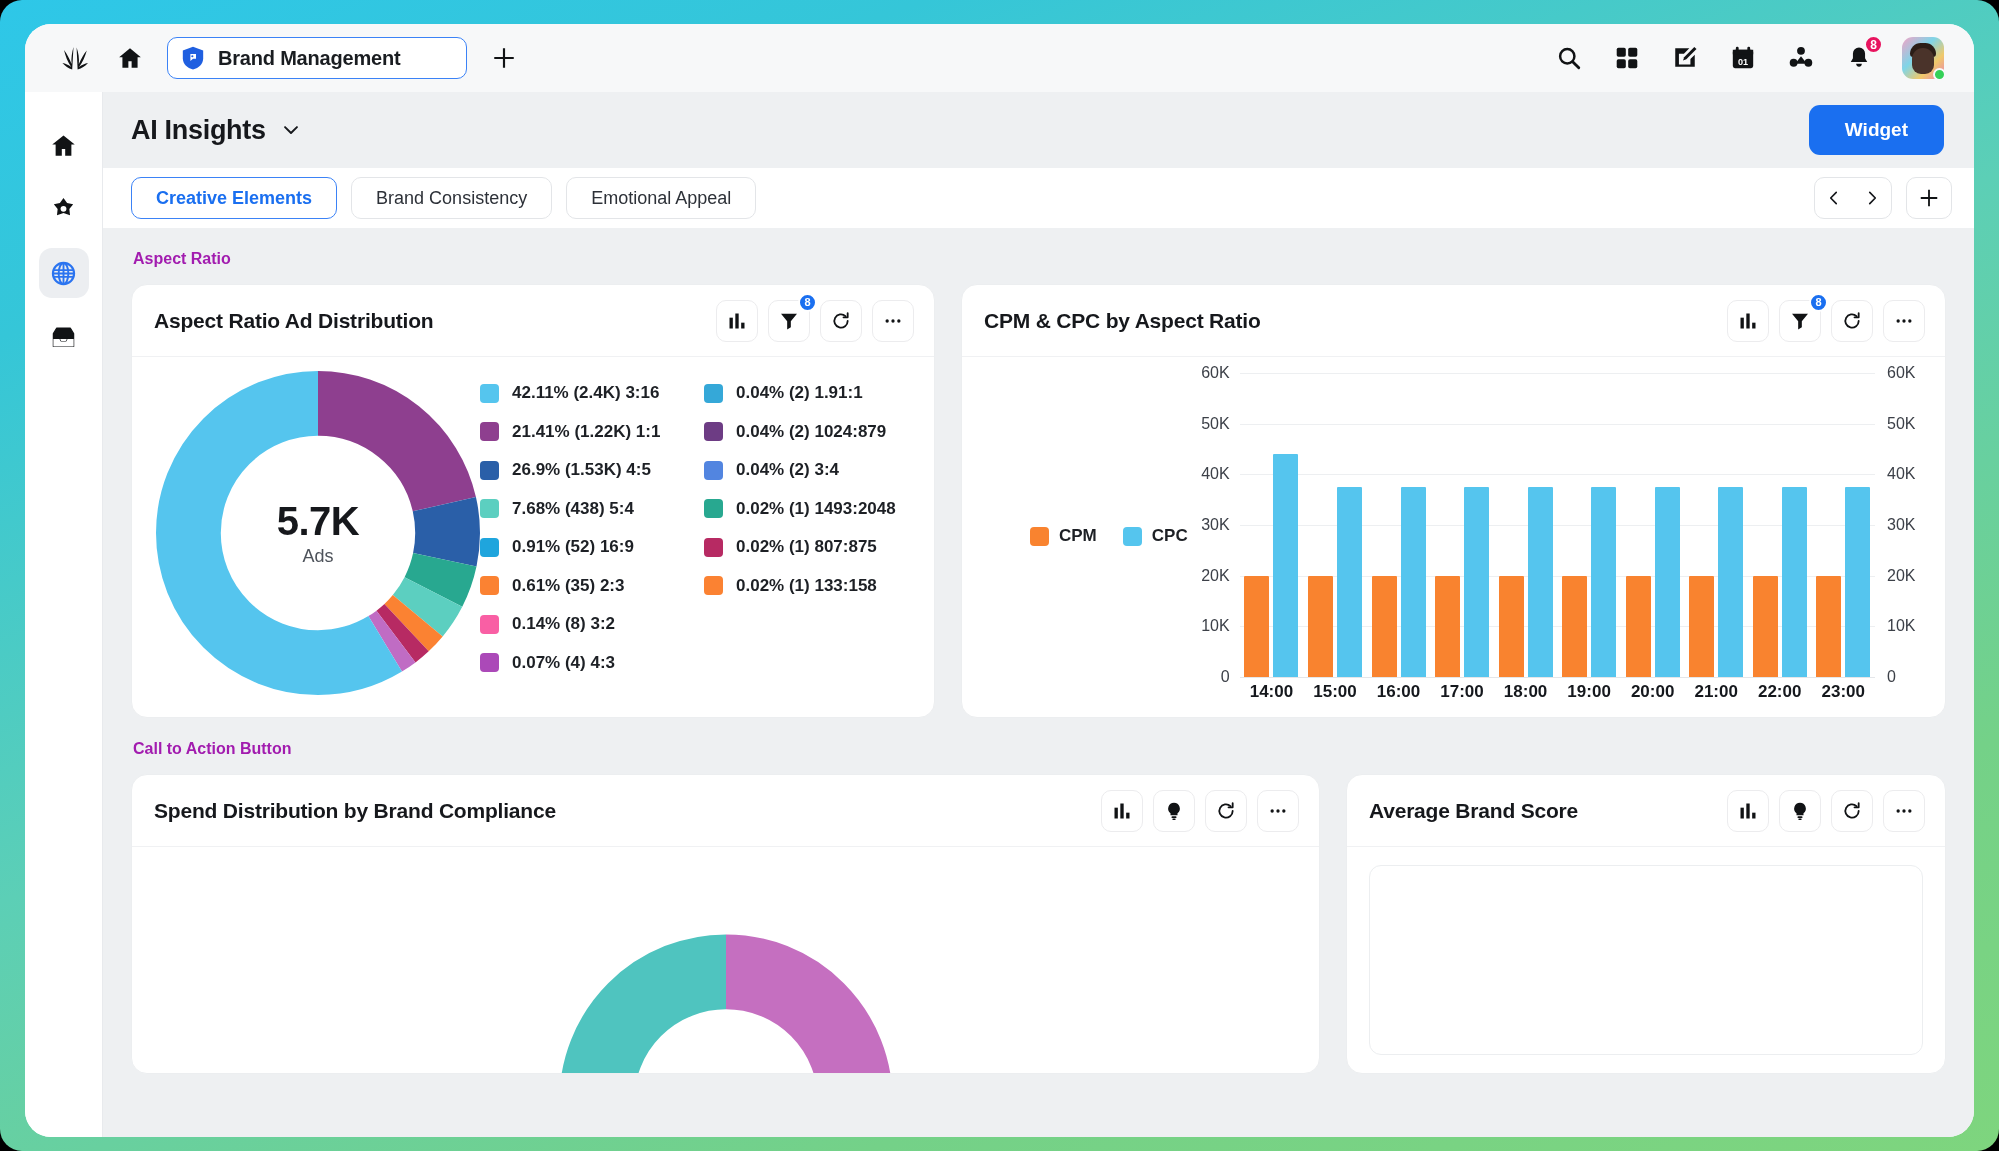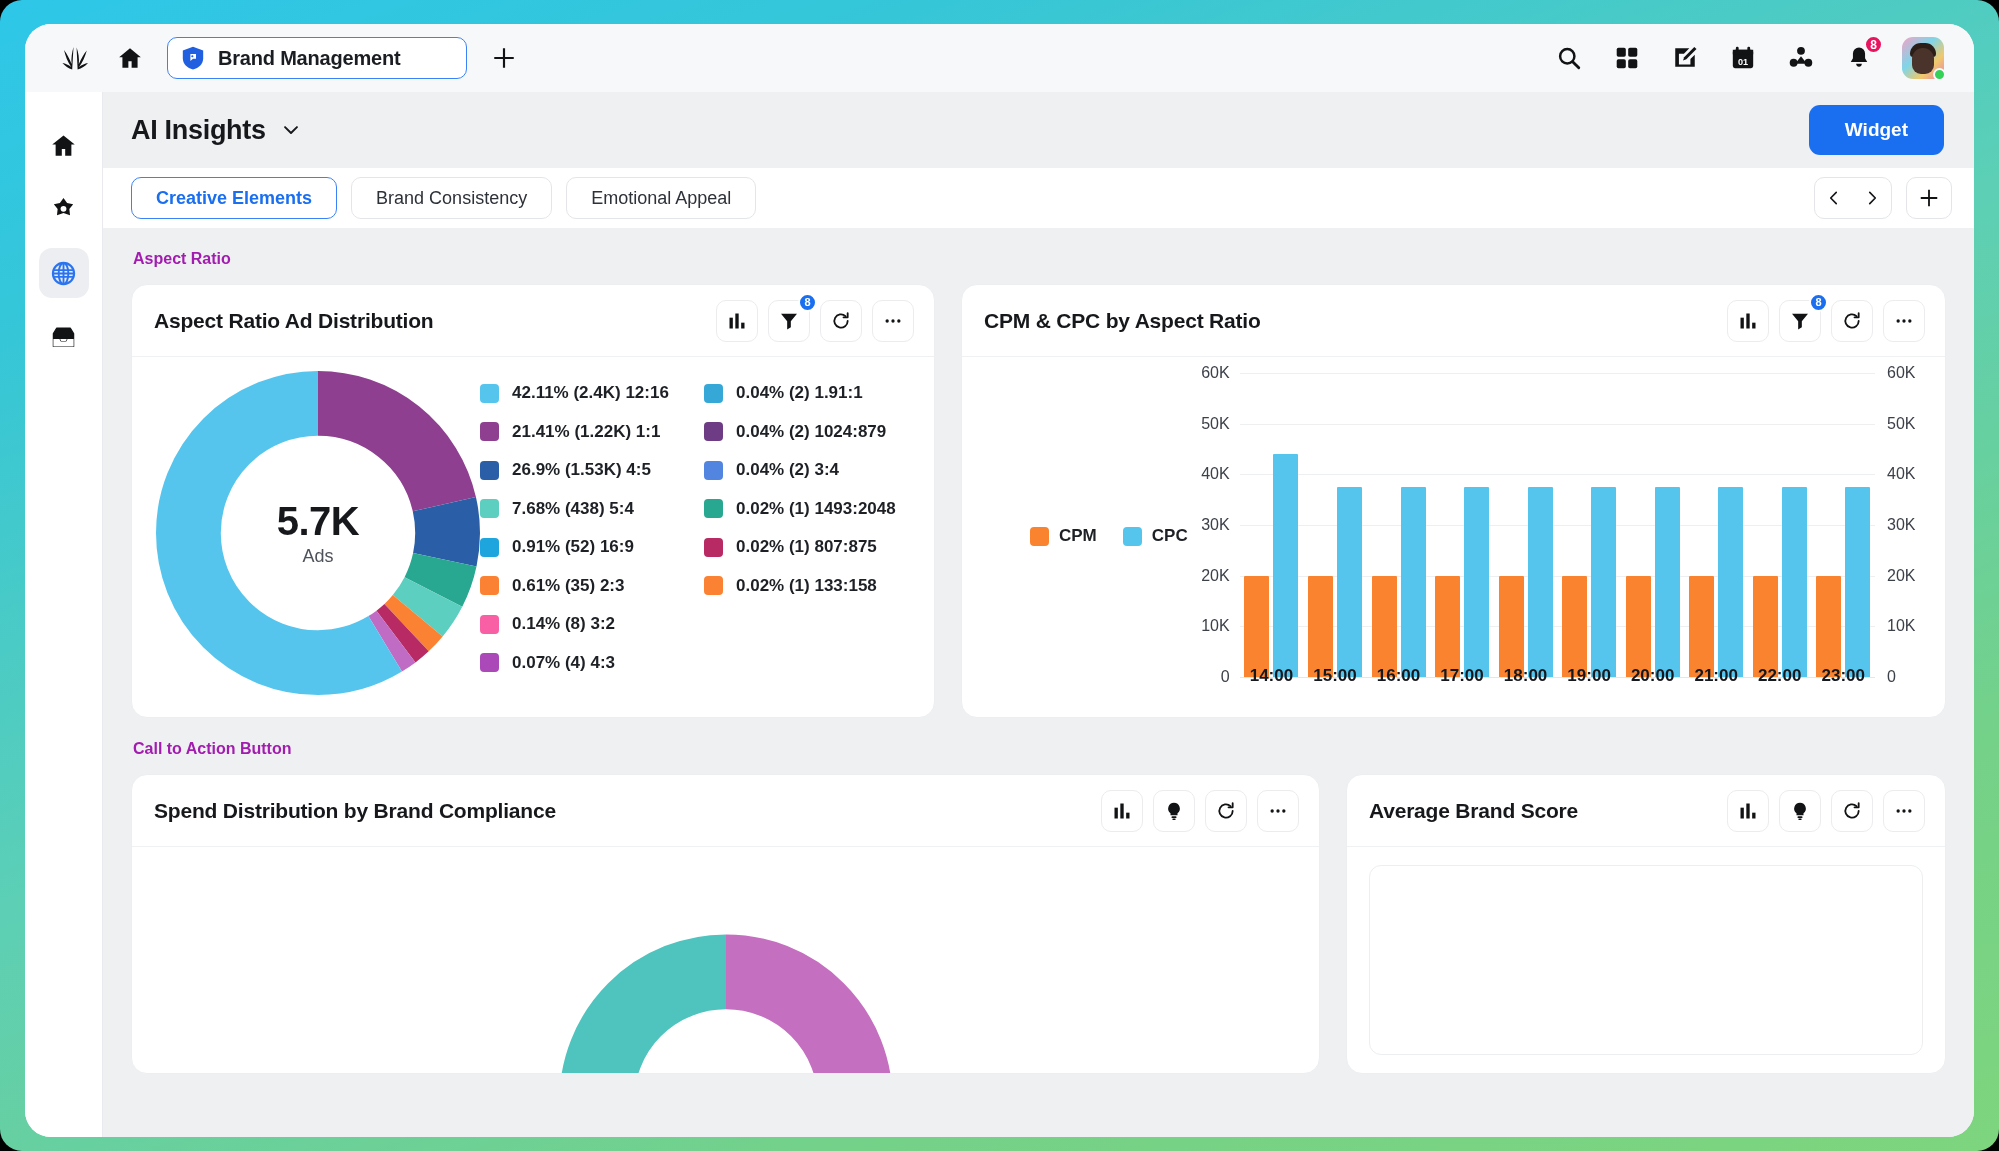--- a/index.html
+++ b/index.html
@@ -228,21 +228,21 @@
     font-size: 16px; color: #3c4048; width: 100%;
   }
   .y-axis.left .ytick { text-align: right; padding-right: 10px; }
   .y-axis.right .ytick { text-align: left; padding-left: 12px; }
   .grid-area { position: absolute; left: 52px; right: 52px; top: 0; bottom: 30px; }
   .gridline { position: absolute; left: 0; right: 0; height: 1px; background: #edeff1; }
   .gridline.base { background: #e4e6e9; }
   .bars { position: absolute; left:0; right:0; top:0; bottom:0; display:flex; }
   .bargroup { flex: 1 1 0; display:flex; align-items:flex-end; justify-content:center; gap: 4px; position:relative; height: 100%; }
   .bar { width: 25px; border-radius: 1px 1px 0 0; }
-  .x-labels { position:absolute; left: 52px; right: 52px; bottom: 16px; height: 30px; display:flex; }
+  .x-labels { position:absolute; left: 52px; right: 52px; bottom: 0; height: 30px; display:flex; }
   .xlab { flex: 1 1 0; text-align:center; font-size: 17px; font-weight: 700; color: #15181d; line-height: 30px; }
 
   
   .bot-row { display:flex; gap: 26px; margin-top: 10px; }
   .small-card { width: 600px; flex: 0 0 600px; height: 300px; }
   .wide-card { flex: 1 1 auto; height: 300px; }
   .abs-body { flex:1 1 auto; padding: 18px 22px; }
   .abs-inner { width: 100%; height: 100%; border: 1px solid #eceef0; border-radius: 12px; background:#fff; }
   .spend-body { flex:1 1 auto; position: relative; overflow: hidden; }
   .spend-donut { position:absolute; left: 50%; top: 84px; transform: translateX(-50%); width: 340px; height: 340px; }
@@ -463,21 +463,21 @@
                 <div class="donut-hole">
                   <div class="donut-value">5.7K</div>
                   <div class="donut-label">Ads</div>
                 </div>
               </div>
 
               <div class="legend">
                 <div class="legend-col c1">
                   <div class="legend-item">
                         <span class="legend-swatch" style="background:#55c5ee"></span>
-                        <span class="legend-text">42.11% (2.4K) 12:16</span>
+                        <span class="legend-text">42.11% (2.4K) 3:16</span>
                       </div>
                   <div class="legend-item">
                         <span class="legend-swatch" style="background:#8e3f8f"></span>
                         <span class="legend-text">21.41% (1.22K) 1:1</span>
                       </div>
                   <div class="legend-item">
                         <span class="legend-swatch" style="background:#2a5fa8"></span>
                         <span class="legend-text">26.9% (1.53K) 4:5</span>
                       </div>
                   <div class="legend-item">

